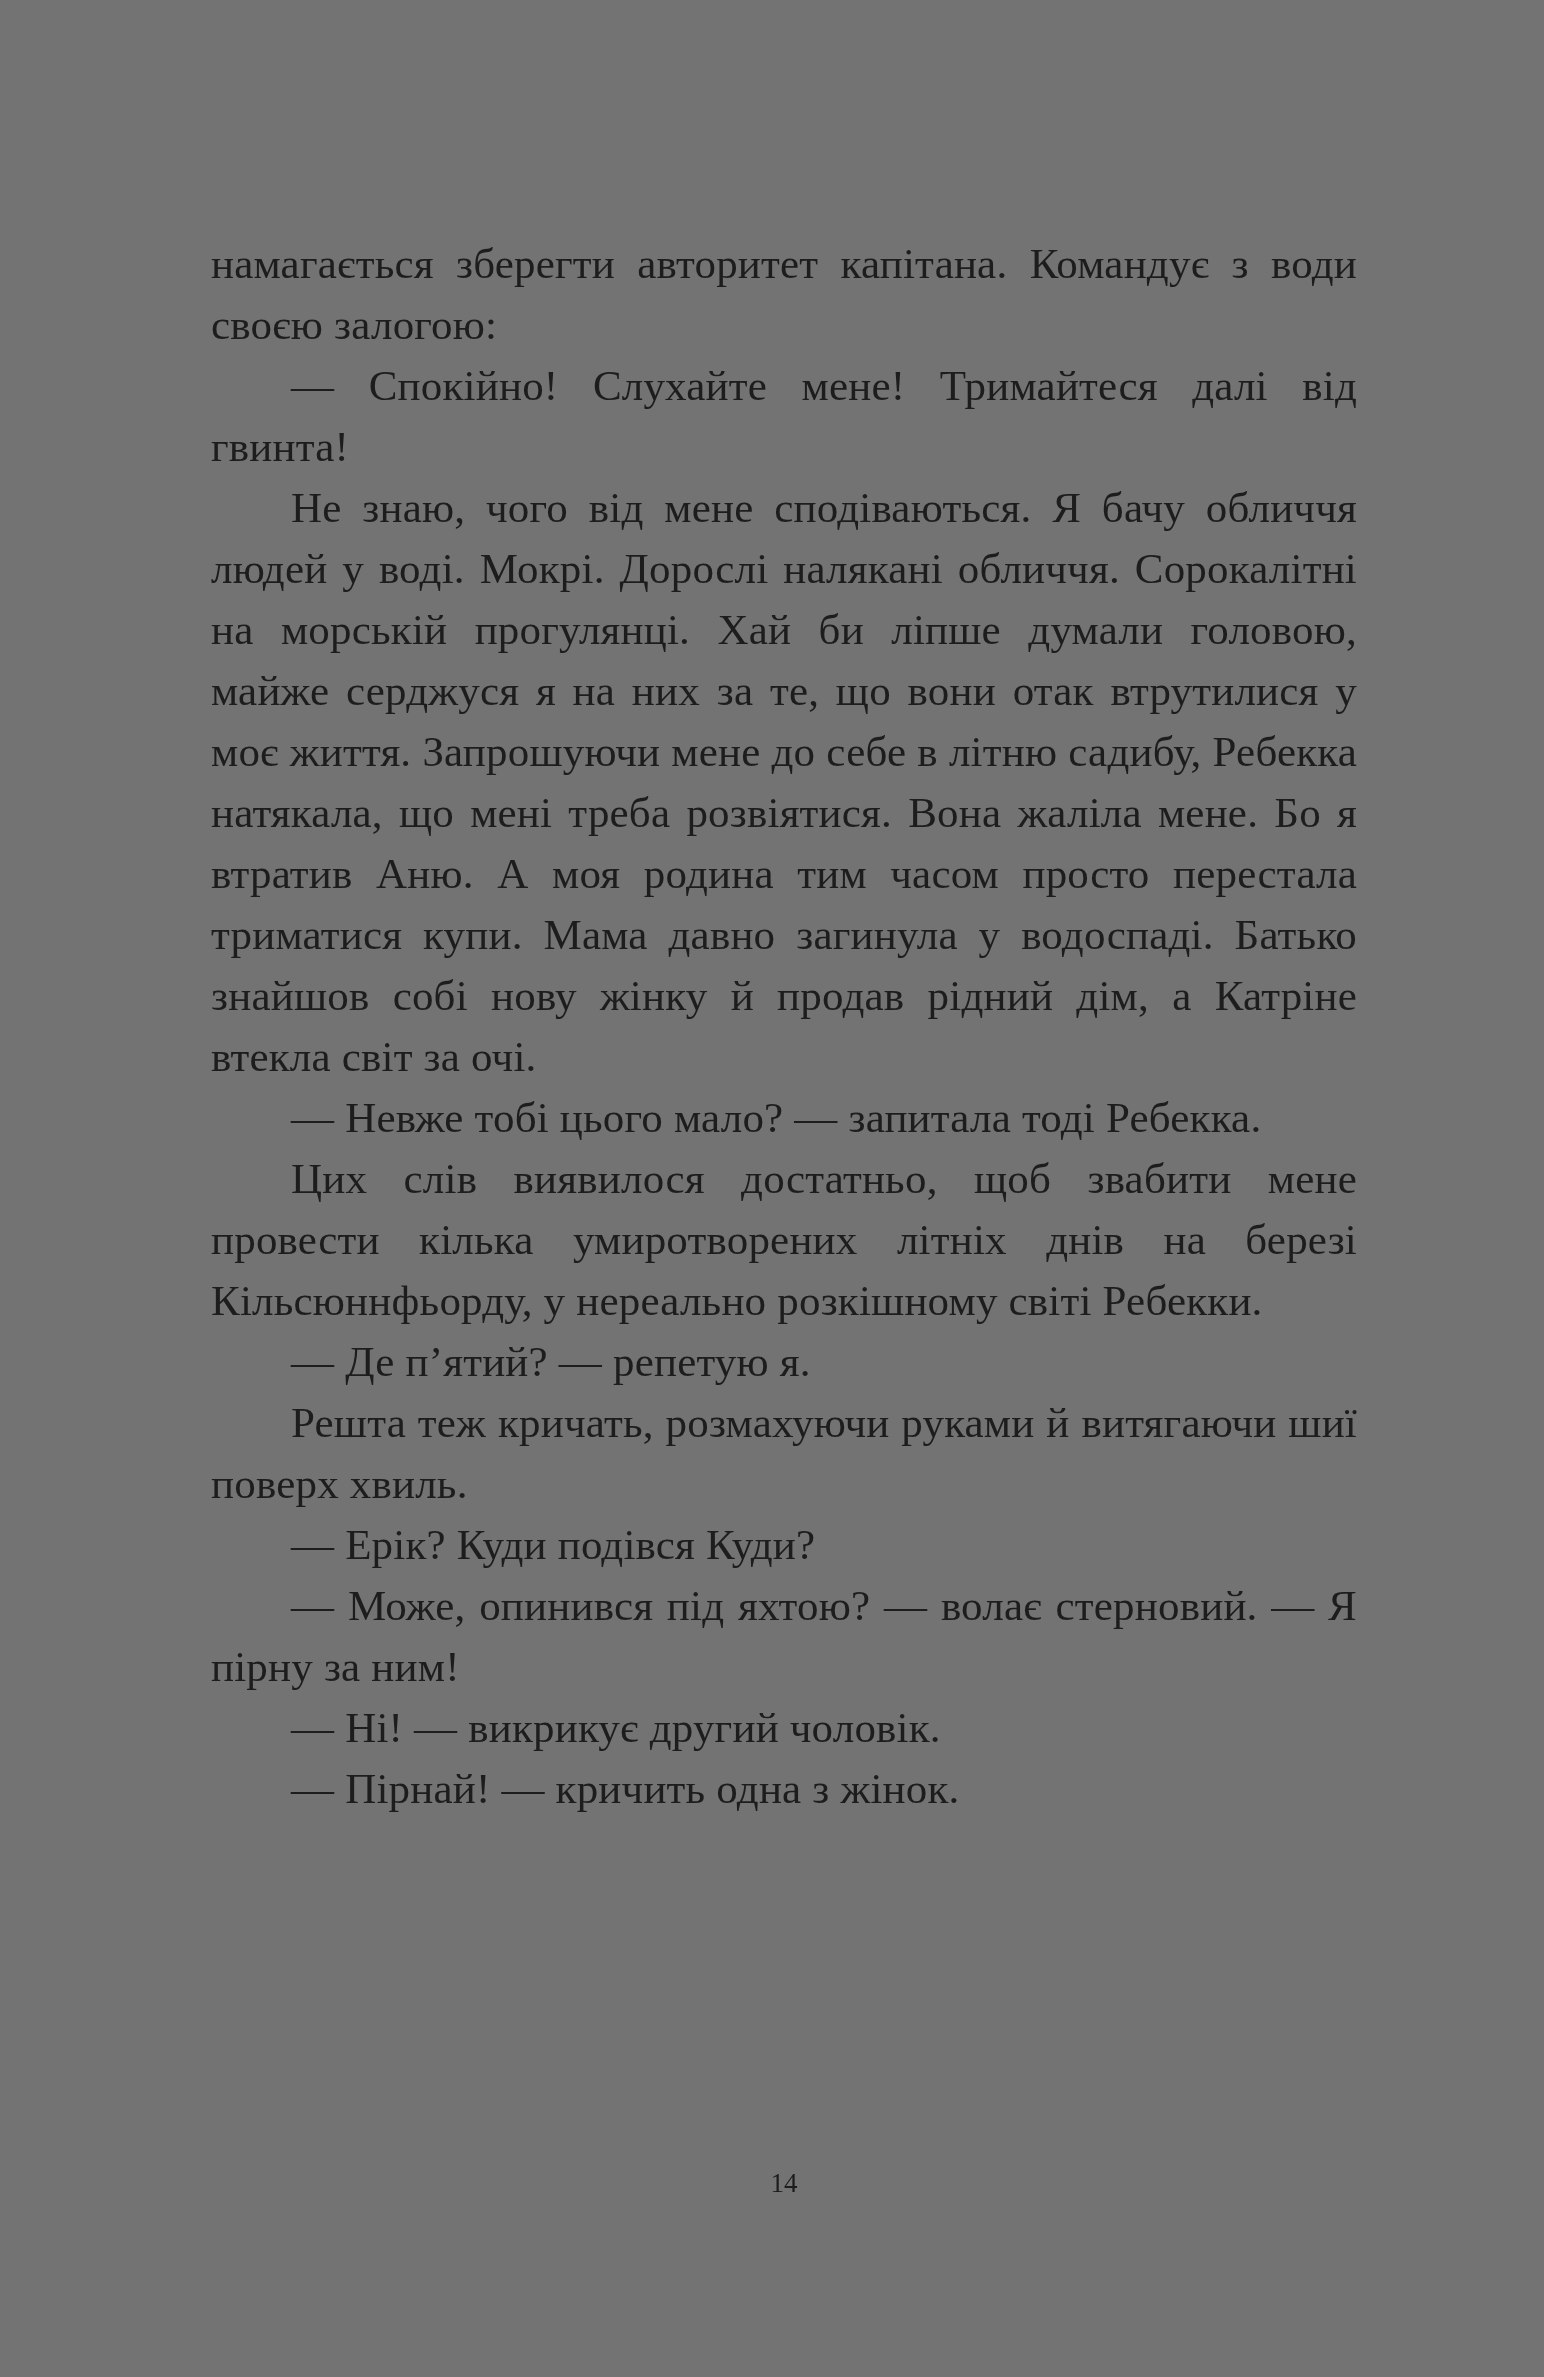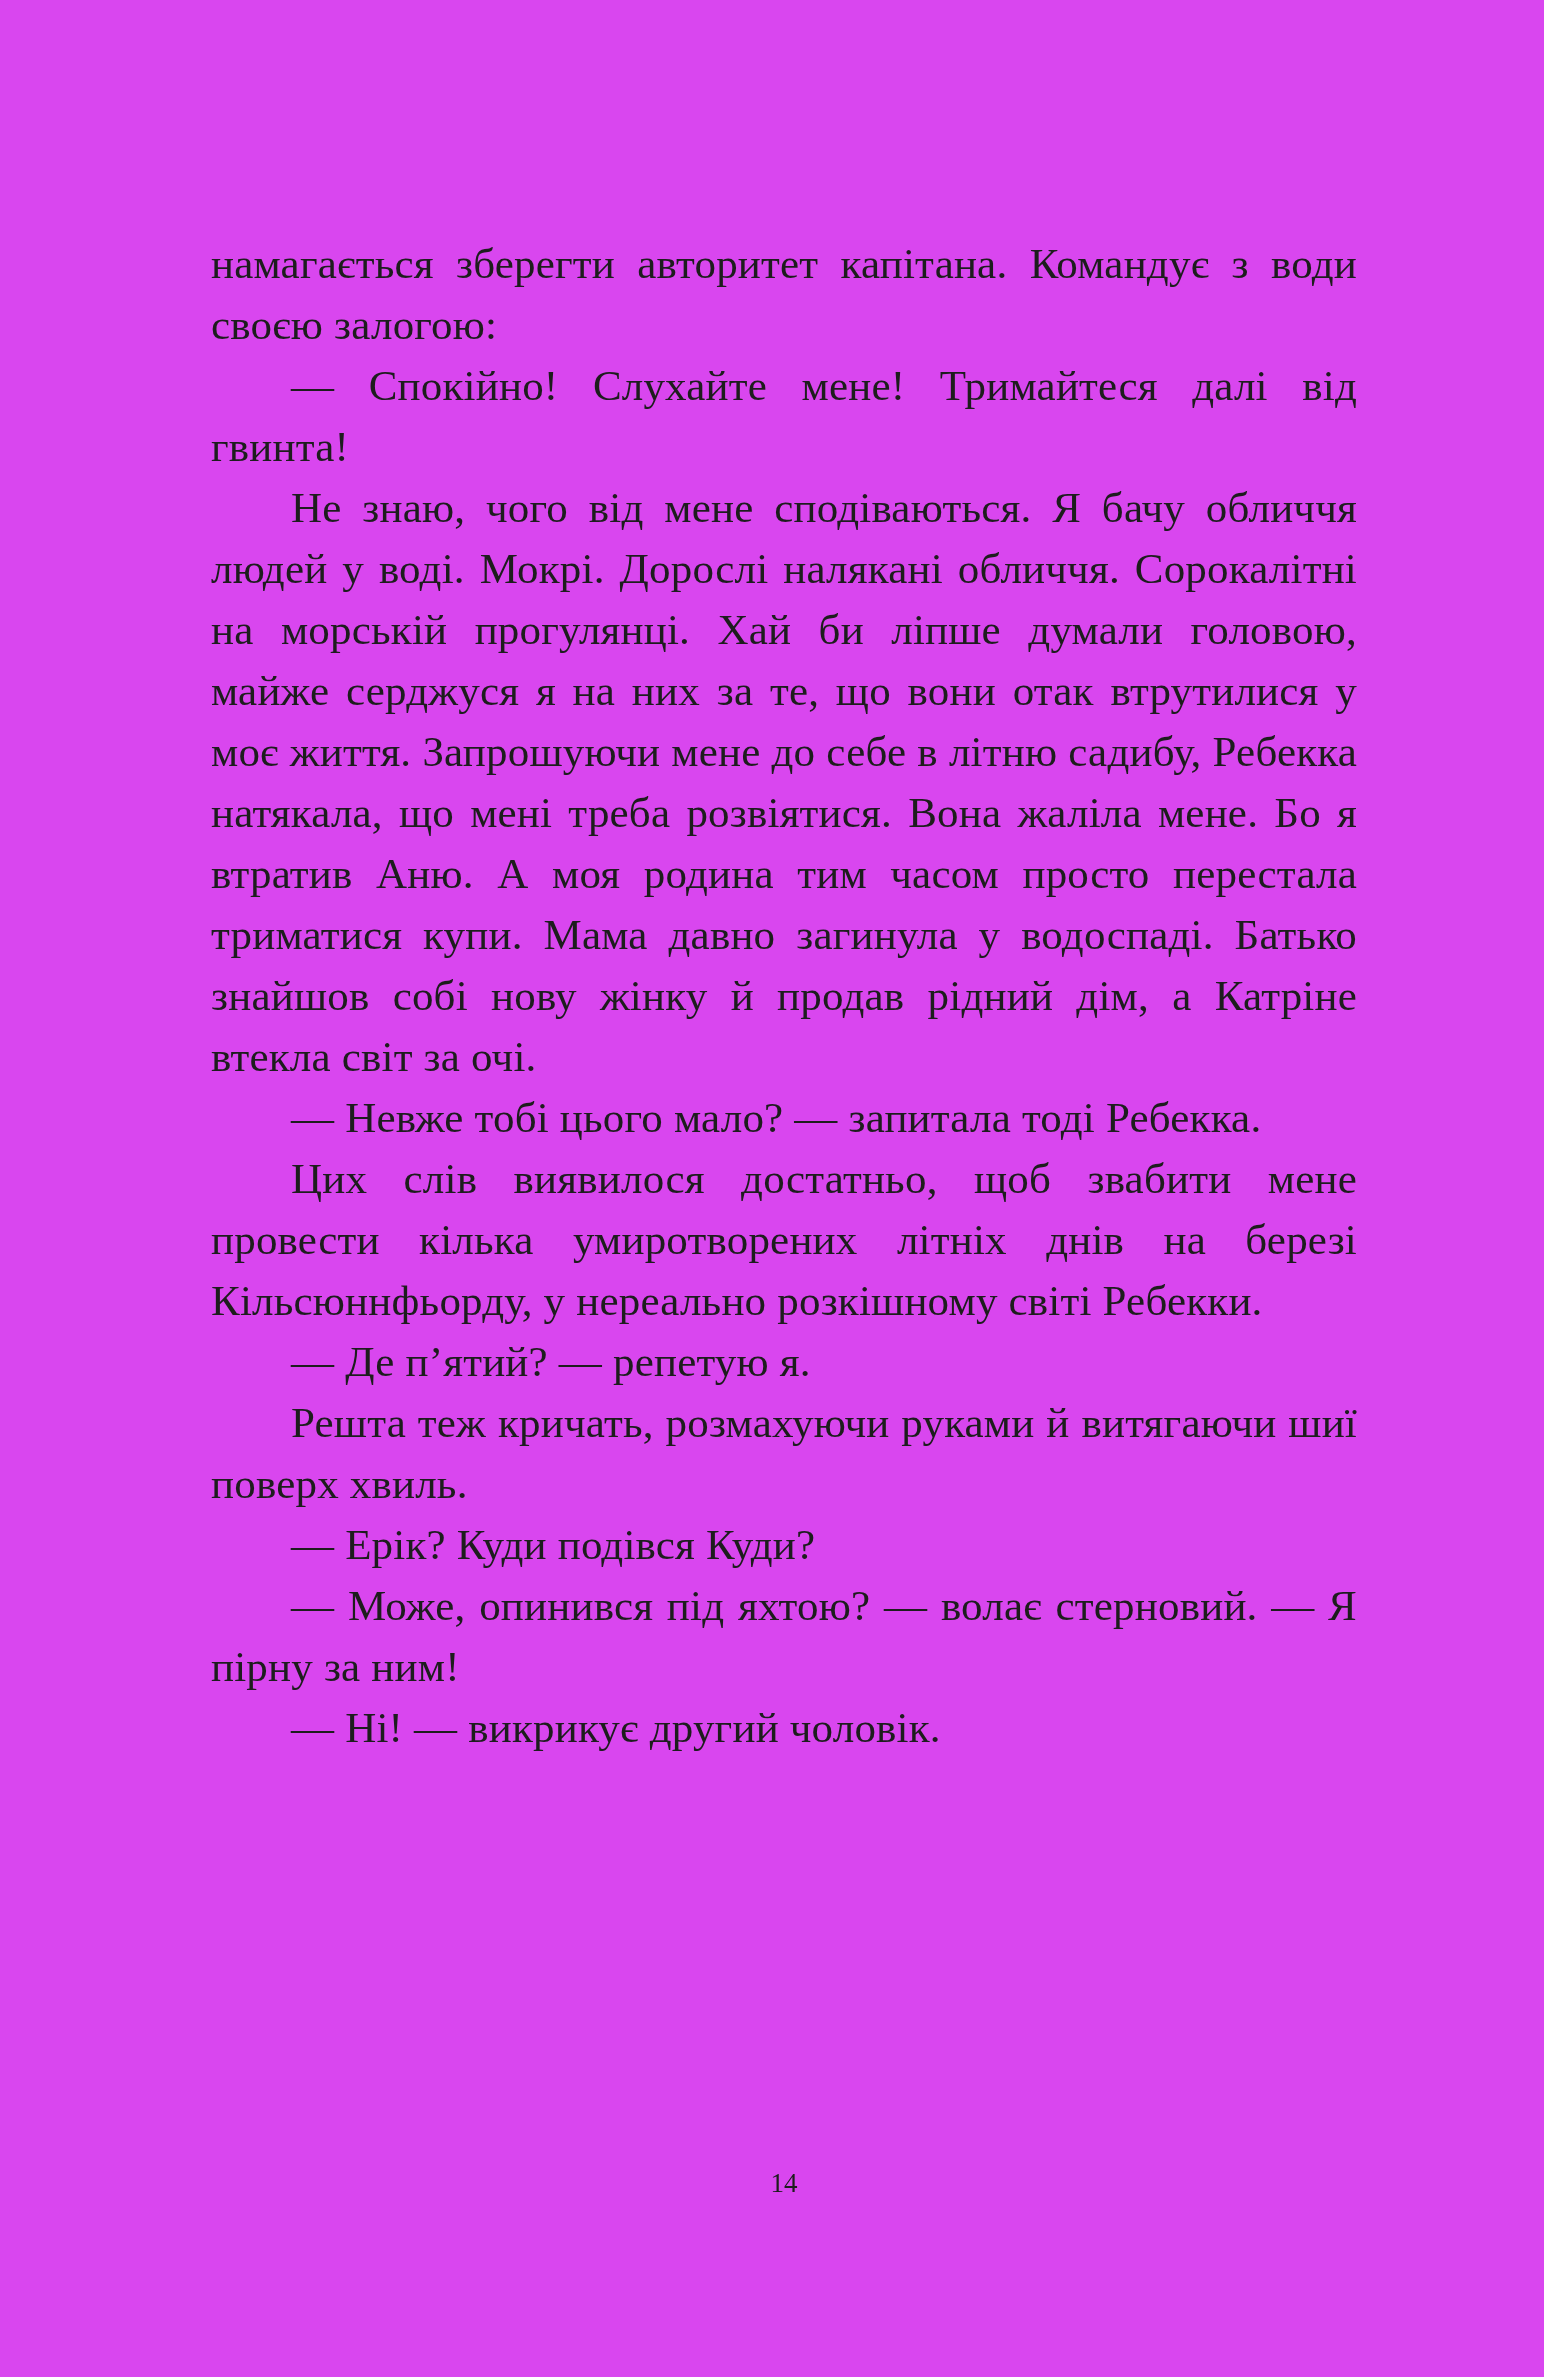--- a/index.html
+++ b/index.html
@@ -11,21 +11,21 @@
     width: 1545px;
     height: 2377px;
     font-family: "Liberation Serif", "DejaVu Serif", serif;
     color: #1d1d1d;
     position: relative;
     overflow: hidden;
   }
   .book-page {
     position: absolute;
     inset: 0;
-    background: #d946ef;
+    background: #737373;
   }
   .text-block {
     position: absolute;
     left: 211px;
     top: 233px;
     width: 1146px;
     font-size: 43px;
     line-height: 61px;
     text-align: justify;
     letter-spacing: 0.2px;
@@ -57,18 +57,19 @@
     <p class="para no-indent">намагається зберегти авторитет капітана. Командує з води своєю залогою:</p>
     <p class="para">— Спокійно! Слухайте мене! Тримайтеся далі від гвинта!</p>
     <p class="para">Не знаю, чого від мене сподіваються. Я бачу обличчя людей у воді. Мокрі. Дорослі налякані обличчя. Сорокалітні на морській прогулянці. Хай би ліпше думали головою, майже серджуся я на них за те, що вони отак втрутилися у моє життя. Запрошуючи мене до себе в літню садибу, Ребекка натякала, що мені треба розвіятися. Вона жаліла мене. Бо я втратив Аню. А моя родина тим часом просто перестала триматися купи. Мама давно загинула у водоспаді. Батько знайшов собі нову жінку й продав рідний дім, а Катріне втекла світ за очі.</p>
     <p class="para">— Невже тобі цього мало? — запитала тоді Ребекка.</p>
     <p class="para">Цих слів виявилося достатньо, щоб звабити мене провести кілька умиротворених літніх днів на березі Кільсюннфьорду, у нереально розкішному світі Ребекки.</p>
     <p class="para">— Де п’ятий? — репетую я.</p>
     <p class="para">Решта теж кричать, розмахуючи руками й витягаючи шиї поверх хвиль.</p>
     <p class="para">— Ерік? Куди подівся Куди?</p>
     <p class="para">— Може, опинився під яхтою? — волає стерновий. — Я пірну за ним!</p>
     <p class="para">— Ні! — викрикує другий чоловік.</p>
+    <p class="para">— Пірнай! — кричить одна з жінок.</p>
   </main>
 
   <footer class="page-number">14</footer>
 
 </div>
 
 
 </body></html>

